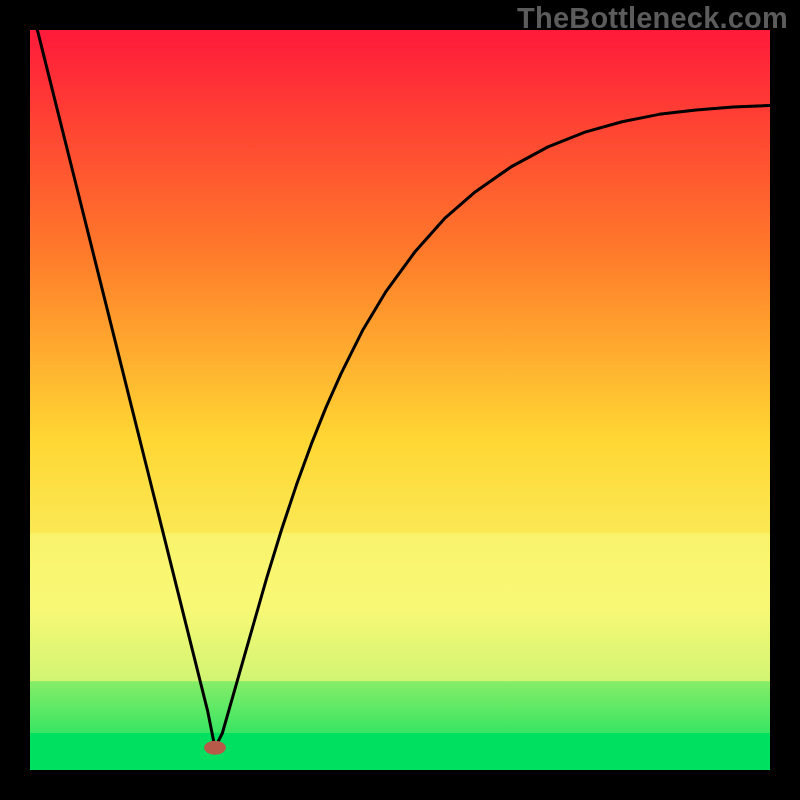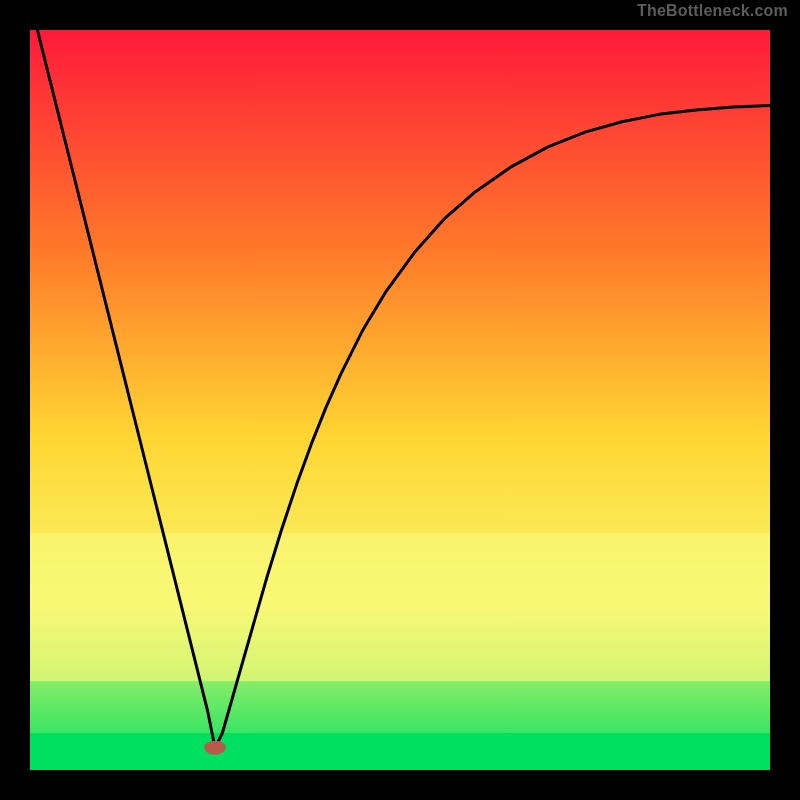--- a/index.html
+++ b/index.html
@@ -14,21 +14,21 @@
   .frame {
     position: relative;
     width: 800px;
     height: 800px;
     background: #000;
   }
   .watermark {
     position: absolute;
     top: 2px;
     right: 12px;
-    font-size: 16px;
+    font-size: 29px;
     font-weight: 600;
     color: #5c5c5c;
     letter-spacing: 0.2px;
     z-index: 10;
   }
   .plot-area {
     position: absolute;
     left: 30px;
     top: 30px;
     width: 740px;

